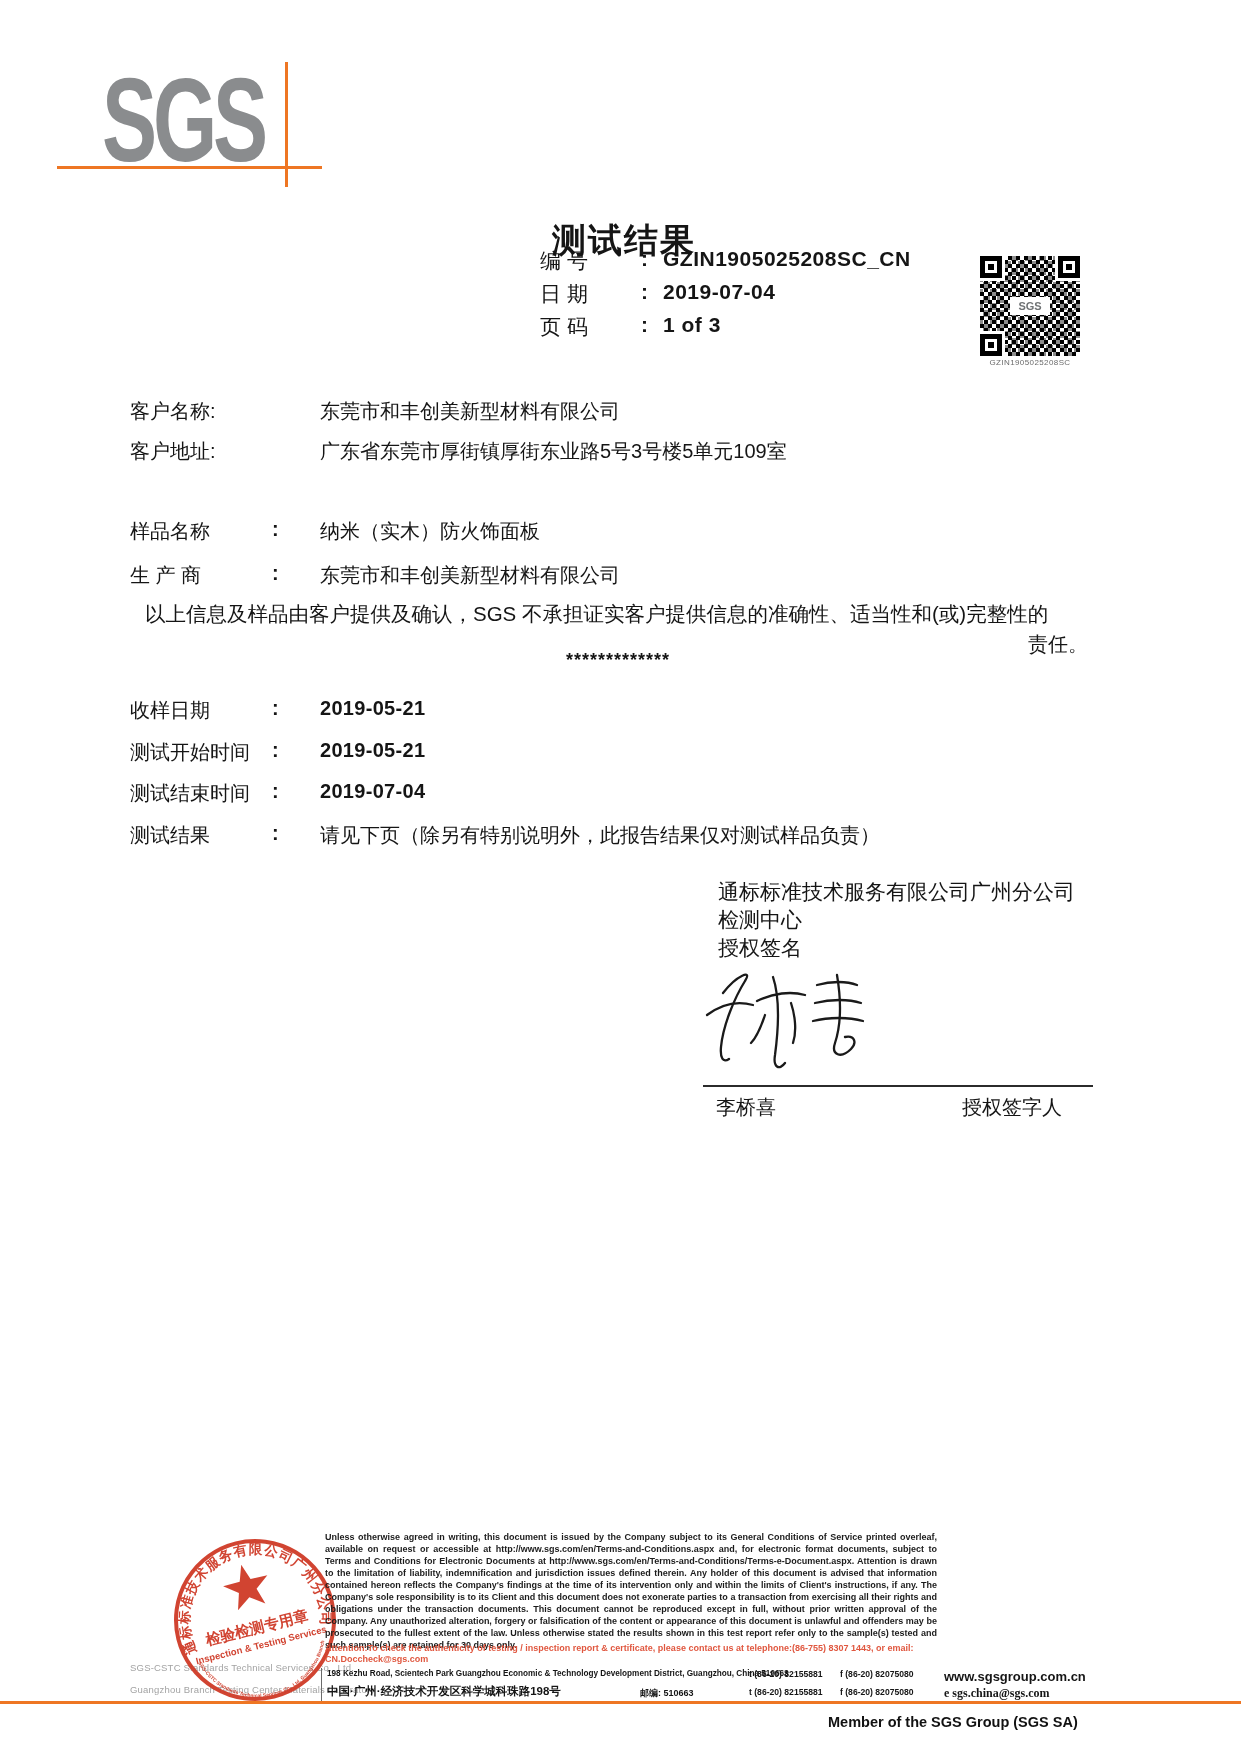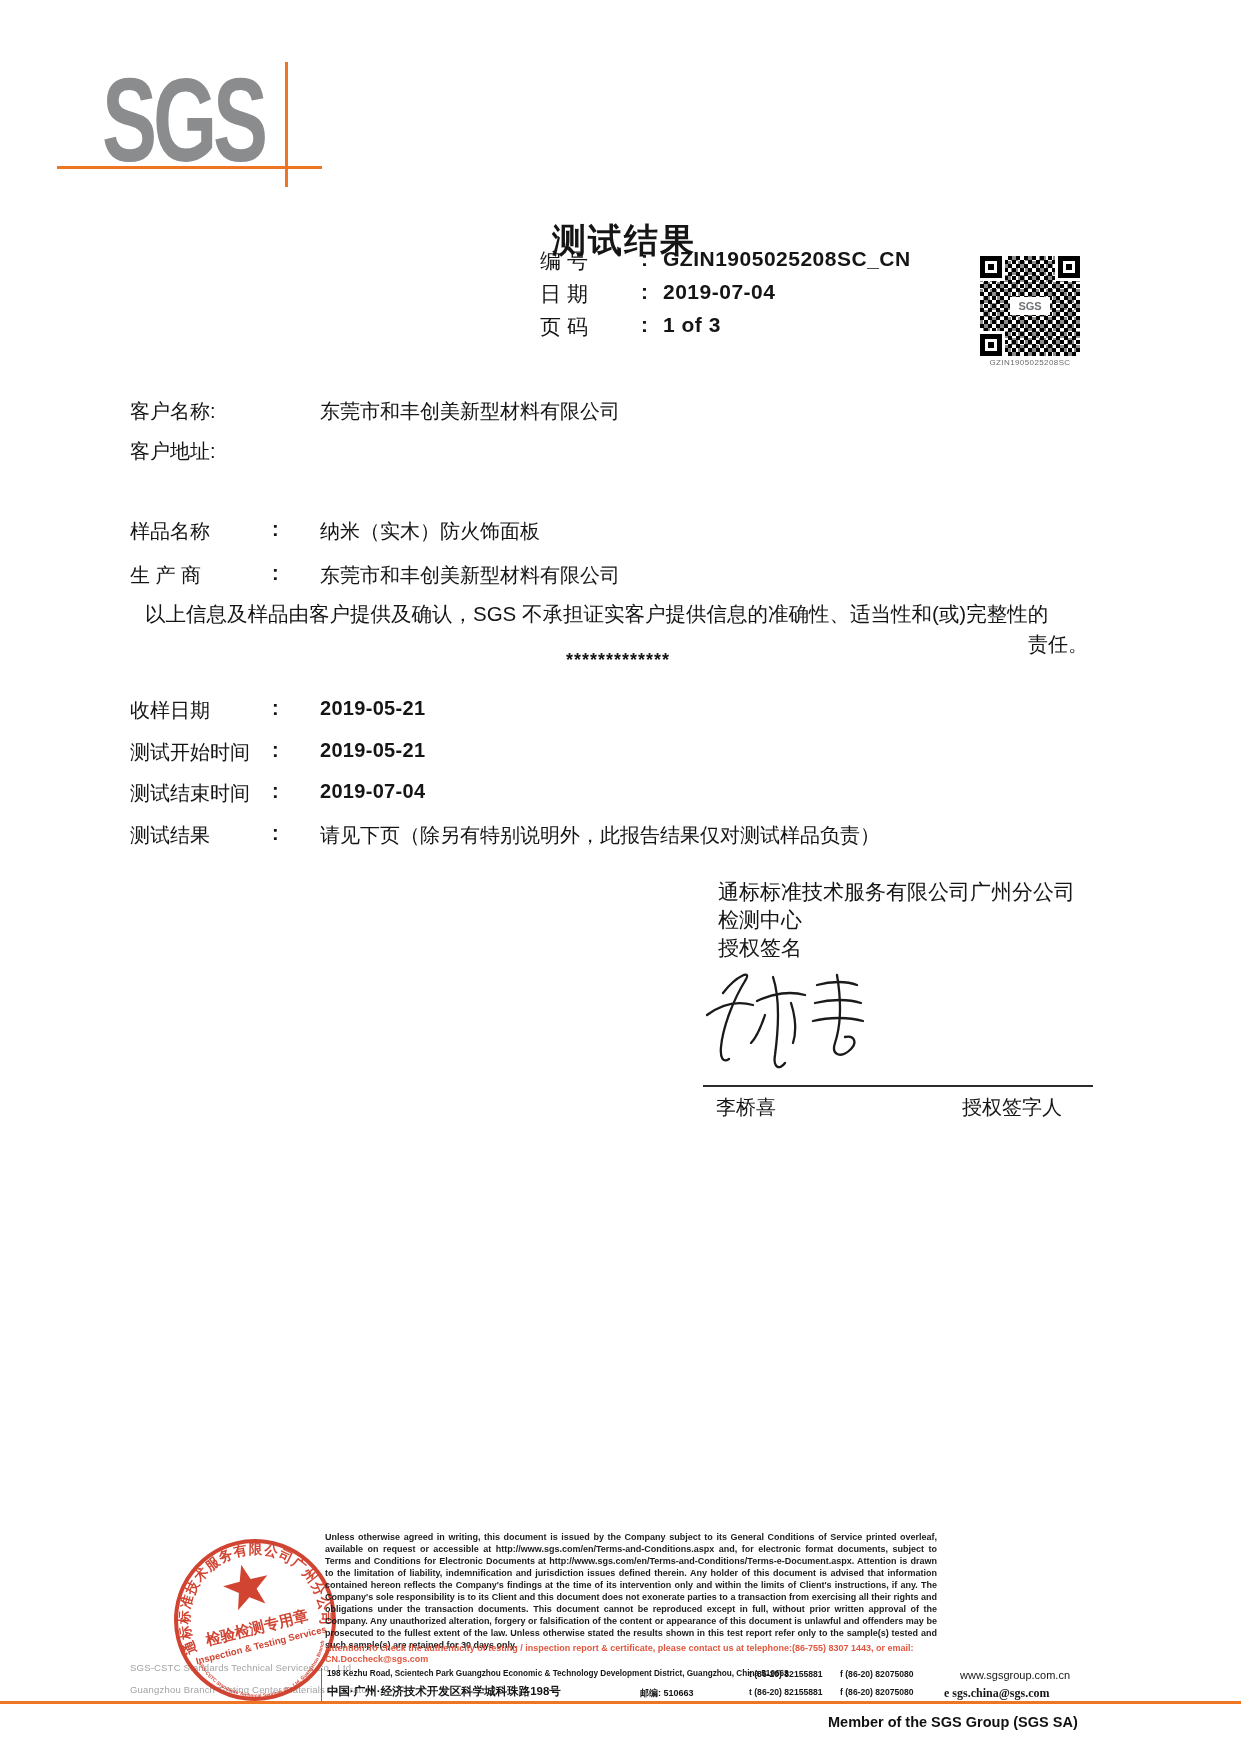--- a/index.html
+++ b/index.html
@@ -44,21 +44,21 @@
   .signer-role{left:962px;top:1094px;font-size:20px;}
   
   .lab-gray{left:130px;font-size:9.5px;color:#a3a3a3;letter-spacing:.2px;}
   .legal{left:325px;top:1531px;width:612px;font-size:9px;line-height:12px;font-weight:bold;text-align:justify;color:#1c1c1c;}
   .attention{left:325px;top:1643px;width:612px;font-size:9px;line-height:10.9px;font-weight:bold;color:#e0573f;}
   .addr-divider{left:321px;top:1668px;width:1px;height:34px;background:#6b6b6b;}
   .addr-en{left:327px;top:1669px;font-size:8.2px;font-weight:bold;}
   .addr-cn{left:327px;top:1684px;font-size:11.5px;font-weight:bold;}
   .postal{left:640px;top:1687px;font-size:9px;font-weight:bold;}
   .tf{font-size:8.6px;font-weight:bold;}
-  .web{left:944px;top:1669px;font-size:11px;font-weight:normal;margin-left:16px;}
+  .web{left:944px;top:1669px;font-size:13px;font-weight:bold;}
   .email{left:944px;top:1686px;font-size:12px;font-weight:bold;font-family:Liberation Serif, serif;}
   .bottom-line{left:0;top:1701px;width:1241px;height:3px;background:#ee7623;}
   .member{left:828px;top:1714px;font-size:14.5px;font-weight:bold;color:#111;}
 </style>
 </head>
 <body>
 
 <div class="page">
 
   <div class="abs logo-text">SGS</div>
@@ -85,20 +85,21 @@
     <div class="finder" style="left:0;top:0"></div>
     <div class="finder" style="right:0;top:0"></div>
     <div class="finder" style="left:0;bottom:0"></div>
     <div class="qr-center">SGS</div>
   </div>
   <div class="abs qr-caption">GZIN1905025208SC</div>
 
   <div class="abs lbl" style="left:130px;top:398px">客户名称:</div>
   <div class="abs val" style="left:320px;top:398px">东莞市和丰创美新型材料有限公司</div>
   <div class="abs lbl" style="left:130px;top:438px">客户地址:</div>
+  <div class="abs val" style="left:320px;top:438px">广东省东莞市厚街镇厚街东业路5号3号楼5单元109室</div>
 
   <div class="abs lbl" style="left:130px;top:518px">样品名称</div>
   <div class="abs colon" style="left:272px;top:518px">:</div>
   <div class="abs val" style="left:320px;top:518px">纳米（实木）防火饰面板</div>
 
   <div class="abs lbl" style="left:130px;top:562px">生 产 商</div>
   <div class="abs colon" style="left:272px;top:562px">:</div>
   <div class="abs val" style="left:320px;top:562px">东莞市和丰创美新型材料有限公司</div>
 
   <div class="abs disc1">以上信息及样品由客户提供及确认，SGS 不承担证实客户提供信息的准确性、适当性和(或)完整性的</div>

